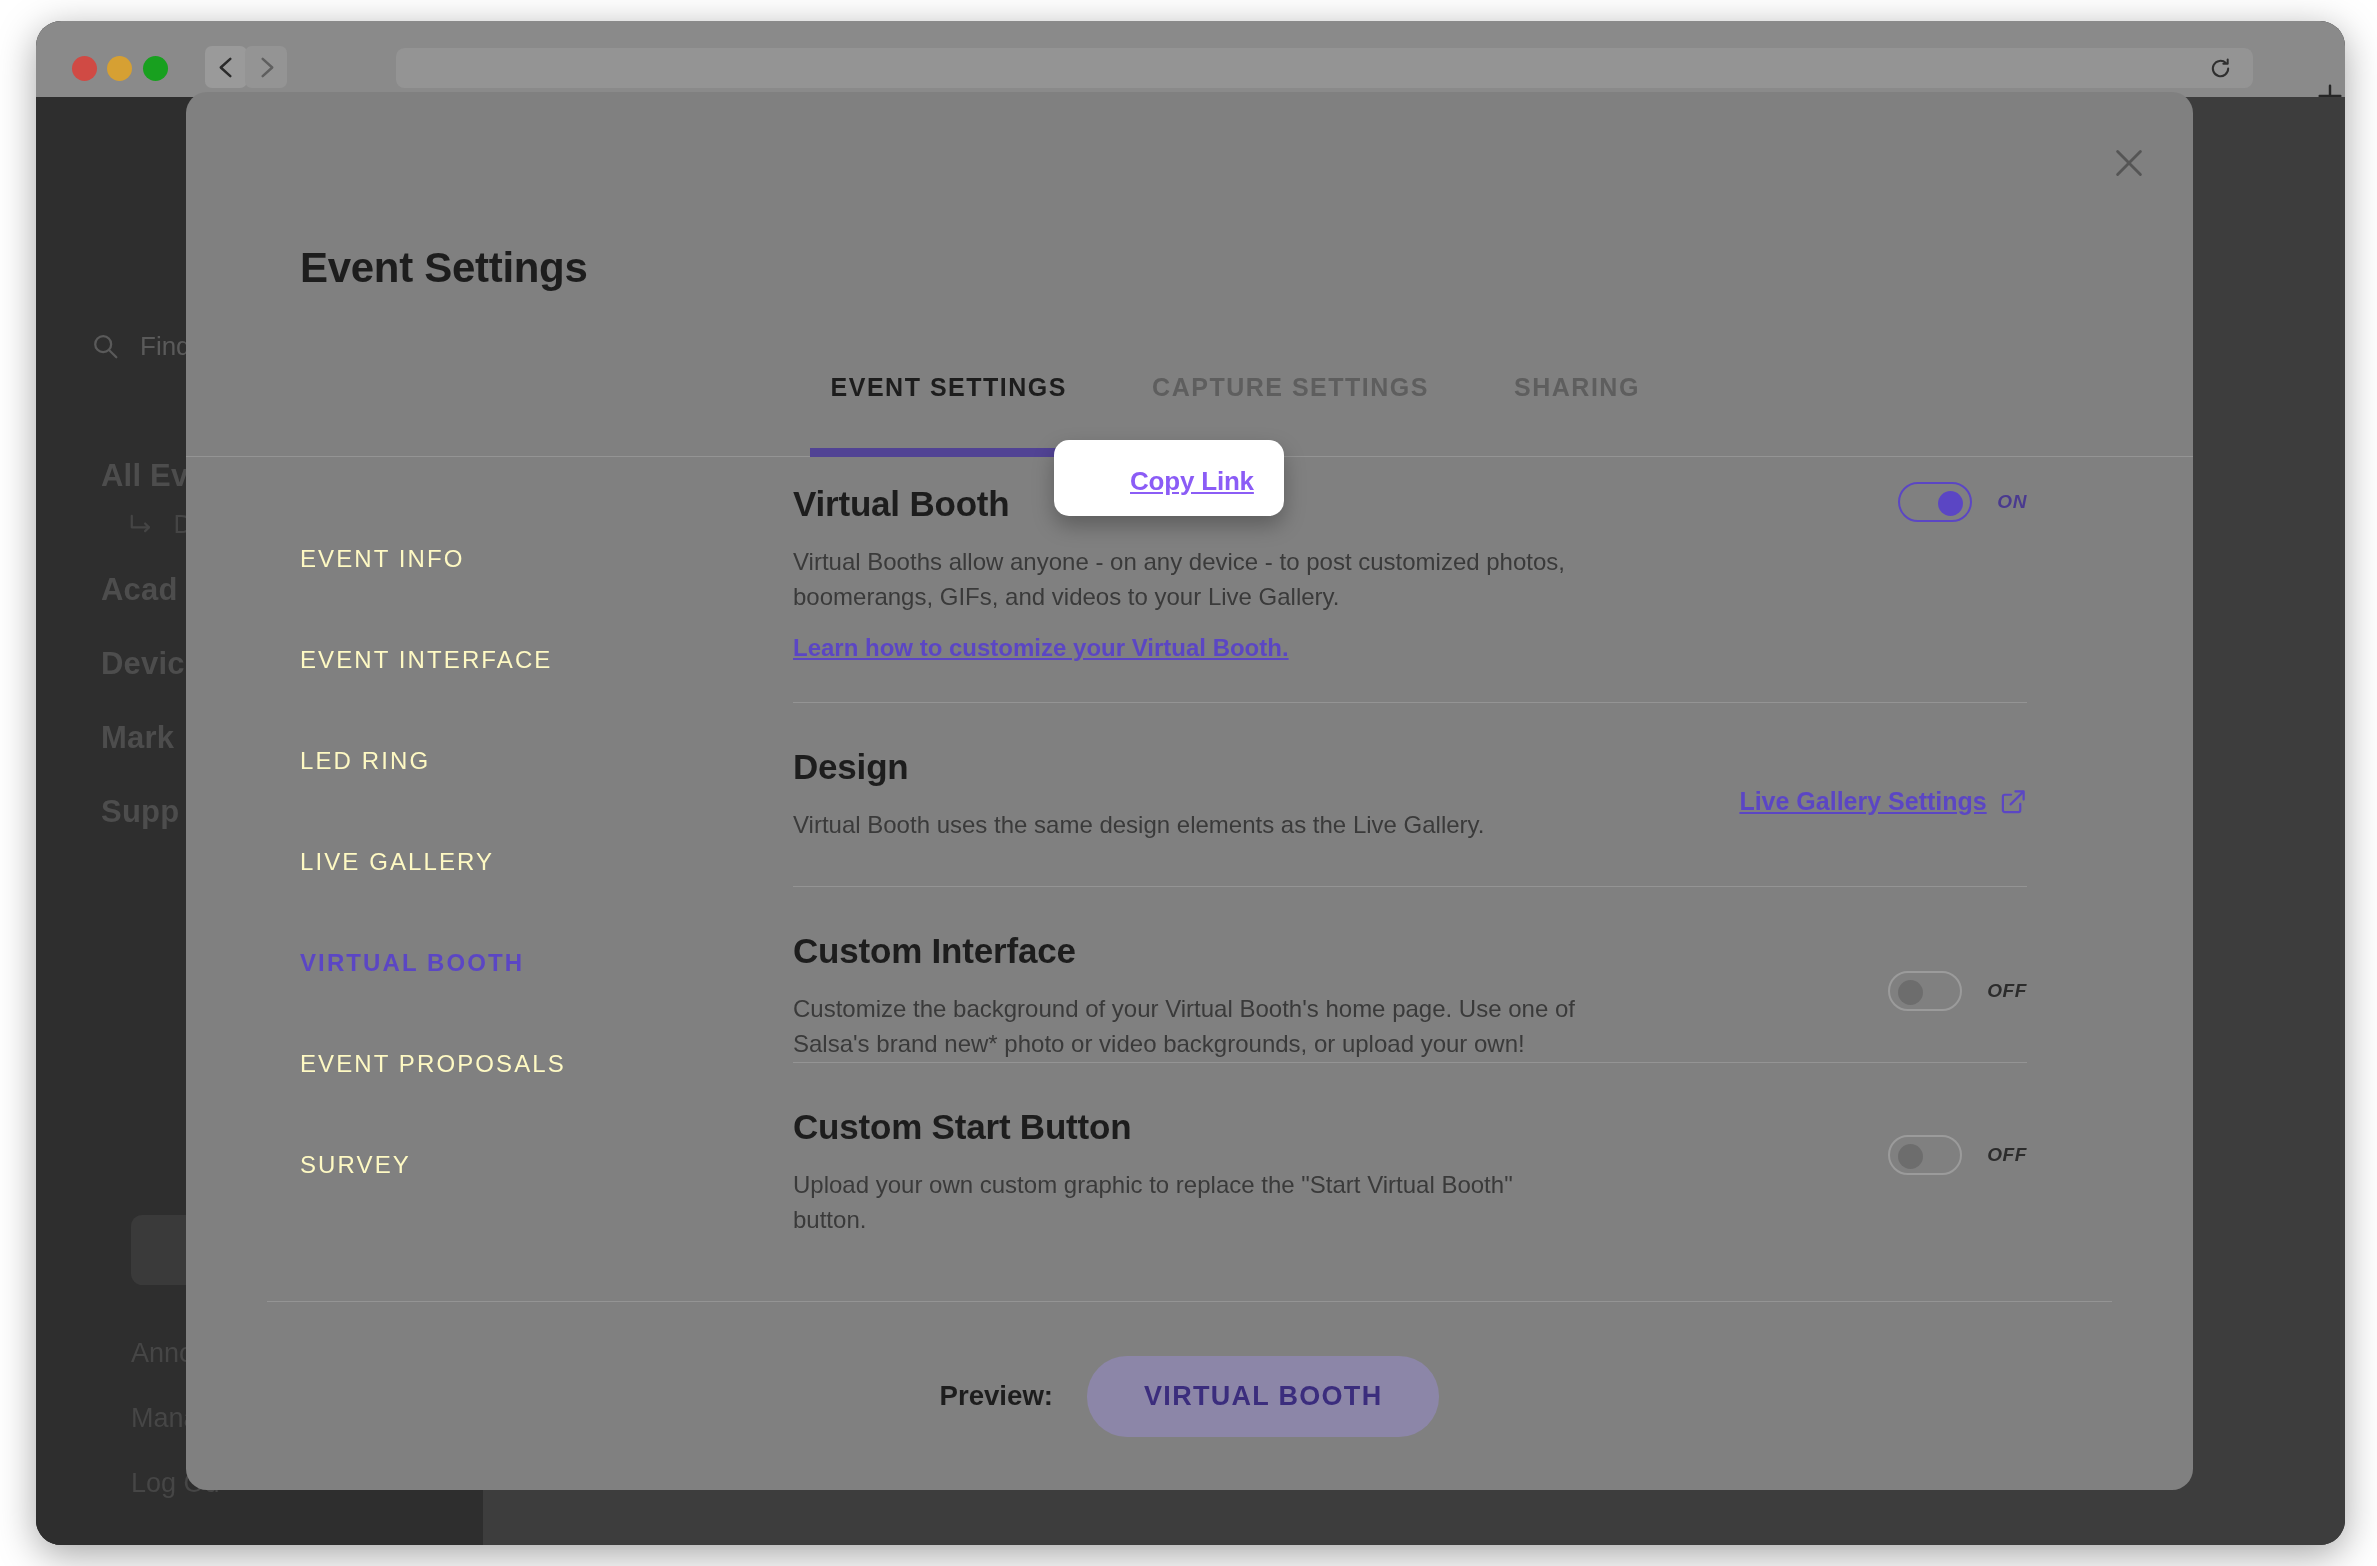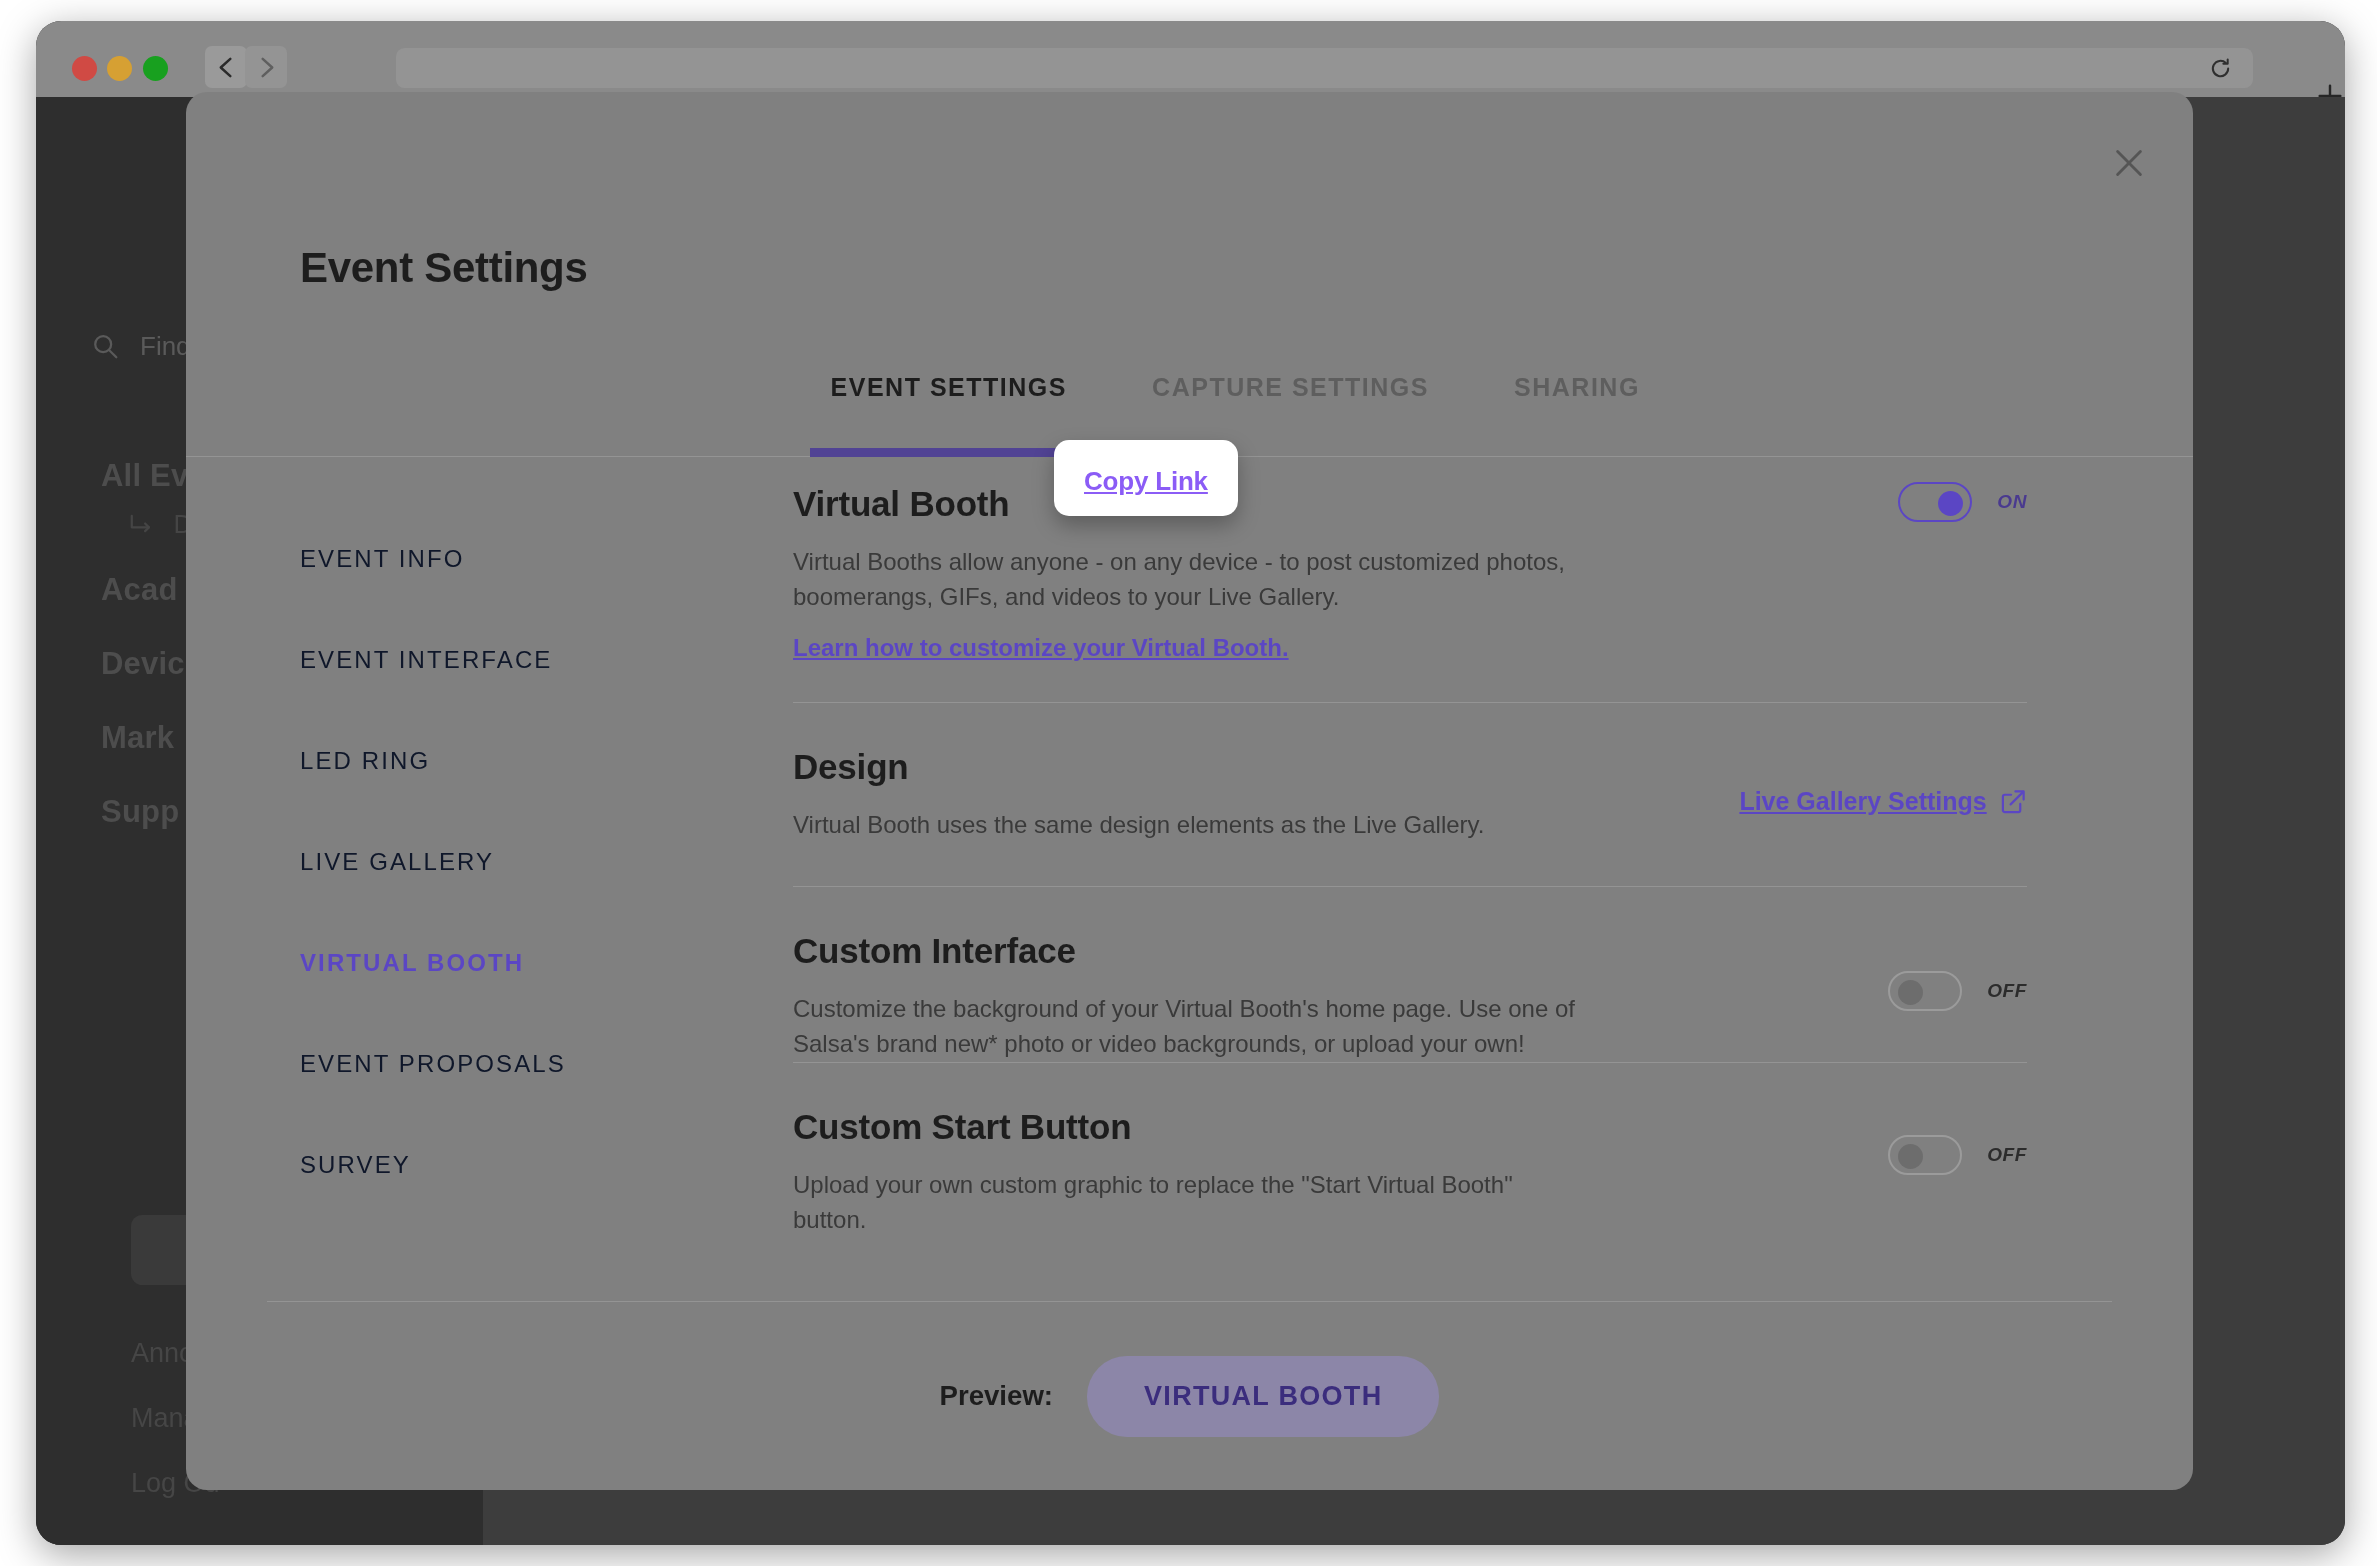--- a/index.html
+++ b/index.html
@@ -208,21 +208,21 @@
     bottom: 0;
   }
   .side-nav {
     position: absolute;
     left: 114px; top: 88px;
     width: 361px;
   }
   .side-item {
     font-size: 24px;
     letter-spacing: 2.1px;
-    color: #0f172a;
+    color: #fef9c3;
     margin-bottom: 73px;
     white-space: nowrap;
   }
   .side-item.active {
     color: #5b46c4;
     font-weight: bold;
   }
 
   .content {
     position: absolute;
@@ -311,20 +311,21 @@
     border-radius: 15px;
     padding: 18px 30px;
     box-shadow: 0 9.5px 21px rgba(0,0,0,0.28);
   }
   .tooltip a {
     font-size: 26px;
     font-weight: bold;
     color: #8b5cf6;
     text-decoration: underline;
     letter-spacing: -0.2px;
+    margin-left: 46px;
   }
 
   
   .modal-footer {
     position: absolute;
     left: 81px; right: 81px;
     bottom: 0;
     height: 188px;
     border-top: 1.9px solid #949494;
     display: flex;

